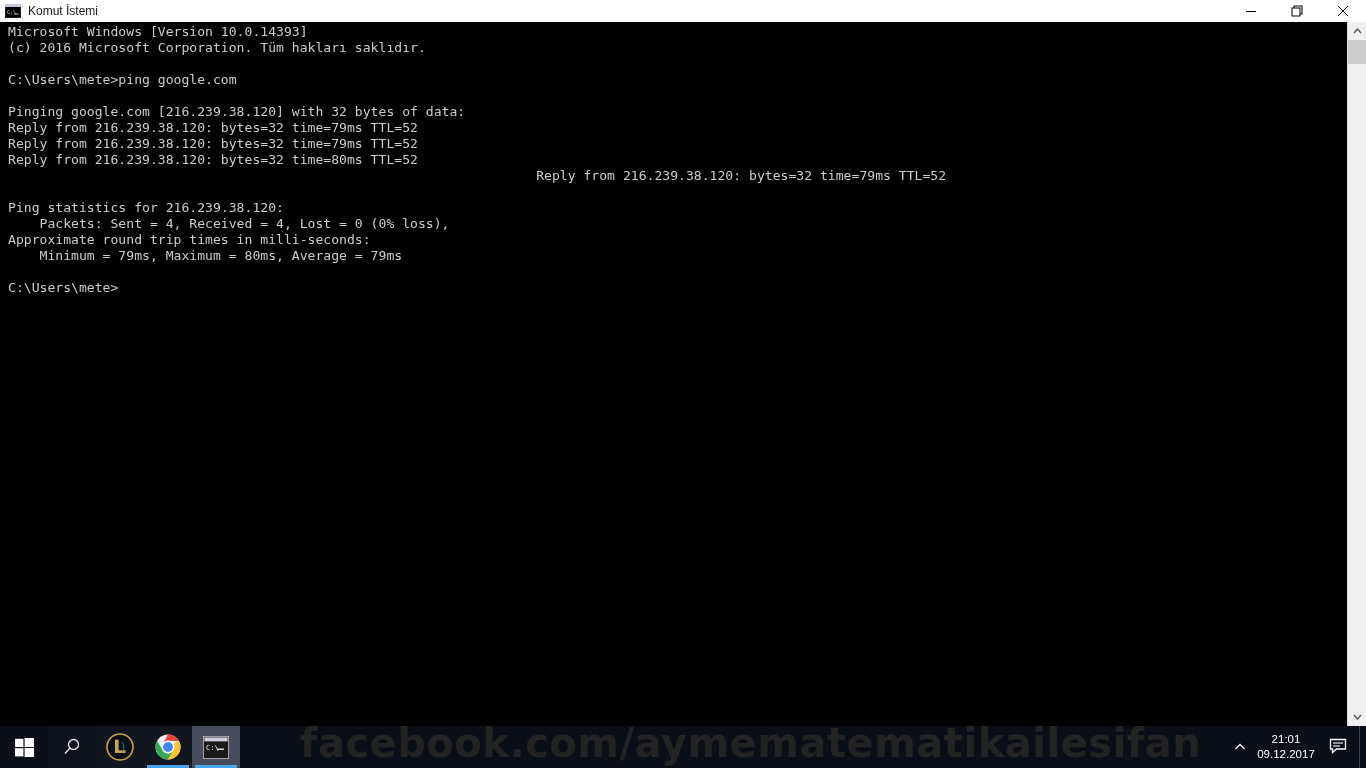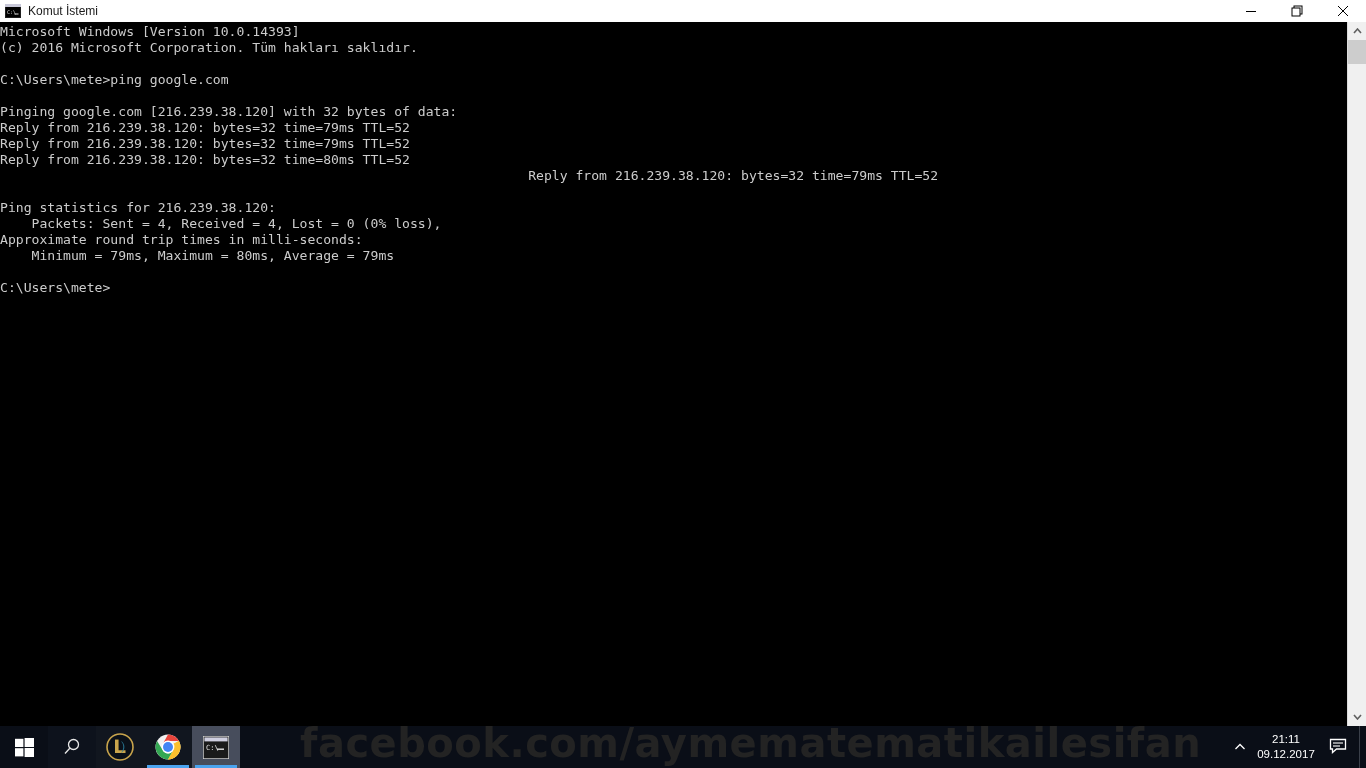--- a/index.html
+++ b/index.html
@@ -84,20 +84,21 @@
     font-family: "DejaVu Sans Mono", "Liberation Mono", monospace;
     font-size: 13.1px;
     line-height: 16px;
     letter-spacing: 0px;
     color: #cccccc;
     white-space: pre;
   }
   .cline {
     height: 16px;
     white-space: pre;
+    padding-left: 8px;
   }
 
   
   #scrollbar {
     position: absolute;
     right: 0;
     top: 22px;
     width: 18px;
     height: 704px;
     background: #f0f0f0;
@@ -341,21 +342,21 @@
 
 <div id="watermark">facebook.com/aymematematikailesifan</div>
 
 <div id="tray">
   <div id="tray-chevron">
     <svg width="12" height="8" viewBox="0 0 12 8">
       <polyline points="1.5,6 6,1.5 10.5,6" fill="none" stroke="#ffffff" stroke-width="1.3"></polyline>
     </svg>
   </div>
   <div id="clock">
-    <span>21:11</span>
+    <span>21:01</span>
     <span>09.12.2017</span>
   </div>
   <div id="action-center">
     <svg width="20" height="18" viewBox="0 0 20 18">
       <path d="M1.5 1.5 H16.5 V11 H7.5 L3.5 14.5 V11 H1.5 Z" fill="none" stroke="#ffffff" stroke-width="1.3"></path>
       <line x1="4" y1="5" x2="14" y2="5" stroke="#ffffff" stroke-width="1.1"></line>
       <line x1="4" y1="8" x2="11" y2="8" stroke="#ffffff" stroke-width="1.1"></line>
     </svg>
   </div>
   <div id="show-desktop"></div>

